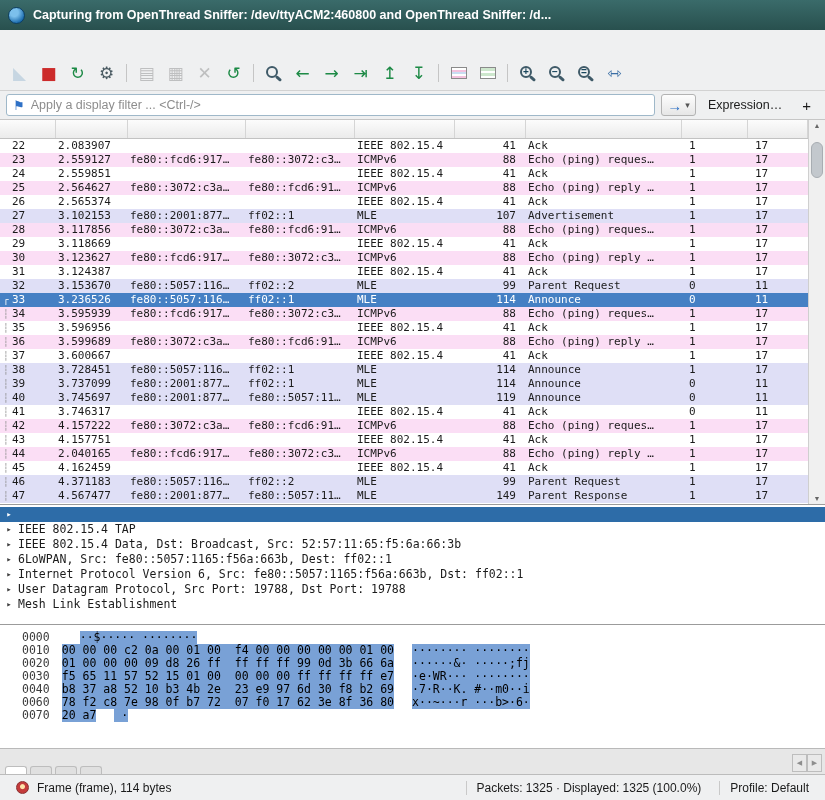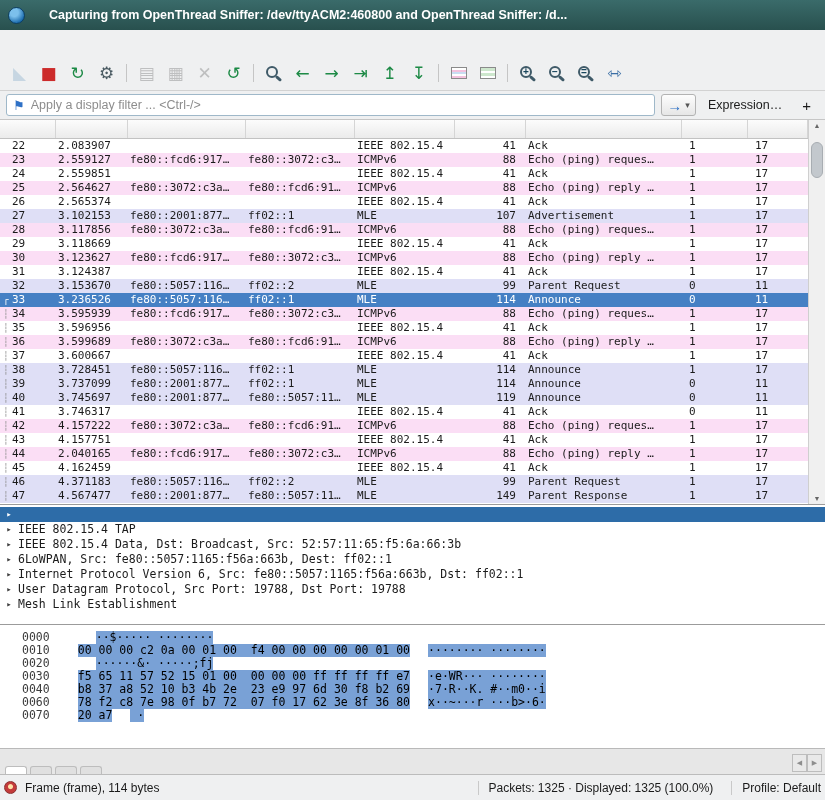--- a/index.html
+++ b/index.html
@@ -1,21 +1,21 @@
 <!DOCTYPE html>
 <html><head>
 <meta charset="utf-8">
 <style>
   *{margin:0;padding:0;box-sizing:border-box}
   html,body{width:825px;height:800px;overflow:hidden}
   body{font-family:"Liberation Sans",sans-serif;background:#eff0f1;color:#1b1b1b}
   .window{width:825px;height:800px;display:flex;flex-direction:column;overflow:hidden}
 
   
-  .titlebar{height:30px;flex:none;background:linear-gradient(#3a6b6a,#28504e);display:flex;align-items:center;padding:0 8px;gap:24px}
+  .titlebar{height:30px;flex:none;background:linear-gradient(#3a6b6a,#28504e);display:flex;align-items:center;padding:0 8px;gap:8px}
   .app-icon{width:17px;height:17px;flex:none;border-radius:50%;background:radial-gradient(circle at 35% 30%,#7cc0ec 0 4px,#1768ab 11px);border:1px solid #0d3f63}
   .title{color:#fff;font-weight:bold;font-size:12.5px;flex:1;white-space:nowrap;overflow:hidden;text-overflow:ellipsis}
   .win-controls{display:flex;gap:8px}
   .win-btn{width:18px;height:16px;display:flex;align-items:center;justify-content:center;color:#fff;font-size:11px}
 
   
   .menubar{height:26px;flex:none;display:flex;align-items:center;padding:0 4px;font-size:13px}
   .menu-item{padding:3px 8px;border-radius:2px;white-space:nowrap}
 
   
@@ -81,35 +81,35 @@
   
   .details{height:120px;flex:none;border-top:1px solid #9b9b9b;background:#fff;padding-top:2px;overflow:hidden;font-family:"DejaVu Sans Mono",monospace;font-size:11.5px}
   .drow{height:15px;line-height:15px;display:flex;white-space:pre}
   .expander{width:18px;text-align:center;color:#3c3c3c;font-size:9px;flex:none}
   .drow.sel{background:#2d6ca8;color:#fff}
   .drow.sel .expander{color:#fff}
 
   
   .hexpane{height:124px;flex:none;border-top:1px solid #9b9b9b;background:#fff;padding:6px 0 0 22px;overflow:hidden;font-family:"DejaVu Sans Mono",monospace;font-size:11.5px}
   .hexrow{height:13px;line-height:13px;display:flex;white-space:pre}
-  .off{color:#3c3c3c;margin-right:28px;flex:none}
+  .off{color:#3c3c3c;margin-right:12px;flex:none}
   .hx{background:#79a1d6;color:#000}
   .asc{background:#79a1d6;color:#000;margin-left:18px}
   .asc:empty,.hx:empty{display:none}
 
   
   .btabs{height:26px;flex:none;background:#e7e7e7;border-top:1px solid #b9b9b9;display:flex;align-items:flex-end;padding:3px 3px 0 5px;gap:3px;font-size:12px}
   .btab{padding:3px 10px 4px;background:#e0e0e0;border:1px solid #bdbdbd;border-bottom:none;border-radius:3px 3px 0 0;color:#333;white-space:nowrap;overflow:hidden;flex:none;max-width:300px}
   .btab.active{background:#fff;color:#111}
   .btab.truncated{max-width:102px;text-overflow:ellipsis}
   .tab-scroll{margin-left:auto;display:flex;margin-bottom:2px}
   .tab-arrow{width:15px;height:18px;border:1px solid #bdbdbd;background:#e9e9e9;color:#8e8e8e;font-size:7px;display:flex;align-items:center;justify-content:center}
 
   
-  .statusbar{height:26px;flex:none;border-top:1px solid #bcbcbc;display:flex;align-items:center;font-size:12px;padding:0 4px;gap:8px}
+  .statusbar{height:26px;flex:none;border-top:1px solid #bcbcbc;display:flex;align-items:center;font-size:12px;padding:0 16px;gap:8px}
   .expert-icon{width:13px;height:13px;flex:none;border-radius:50%;background:radial-gradient(circle at 50% 42%,#ffe2a8 0 2px,#c43b3b 3px);border:1px solid #8a2f2f}
   .status-packets{margin-left:auto;padding:0 10px;border-left:1px solid #c9c9c9;white-space:nowrap}
   .status-profile{padding-left:10px;border-left:1px solid #c9c9c9;white-space:nowrap}
 </style>
 </head>
 <body>
 
 <div class="window">
 
   <div class="titlebar">
@@ -623,20 +623,21 @@
         <span class="off">0000</span>
         <span class="asc">··$····· ········</span>
       </div>
       <div class="hexrow">
         <span class="off">0010</span>
         <span class="hx">00 00 00 c2 0a 00 01 00  f4 00 00 00 00 00 01 00</span>
         <span class="asc">········ ········</span>
       </div>
       <div class="hexrow">
         <span class="off">0020</span>
+        <span class="hx">01 00 00 00 09 d8 26 ff  ff ff ff 99 0d 3b 66 6a</span>
         <span class="asc">······&amp;· ·····;fj</span>
       </div>
       <div class="hexrow">
         <span class="off">0030</span>
         <span class="hx">f5 65 11 57 52 15 01 00  00 00 00 ff ff ff ff e7</span>
         <span class="asc">·e·WR··· ········</span>
       </div>
       <div class="hexrow">
         <span class="off">0040</span>
         <span class="hx">b8 37 a8 52 10 b3 4b 2e  23 e9 97 6d 30 f8 b2 69</span>

